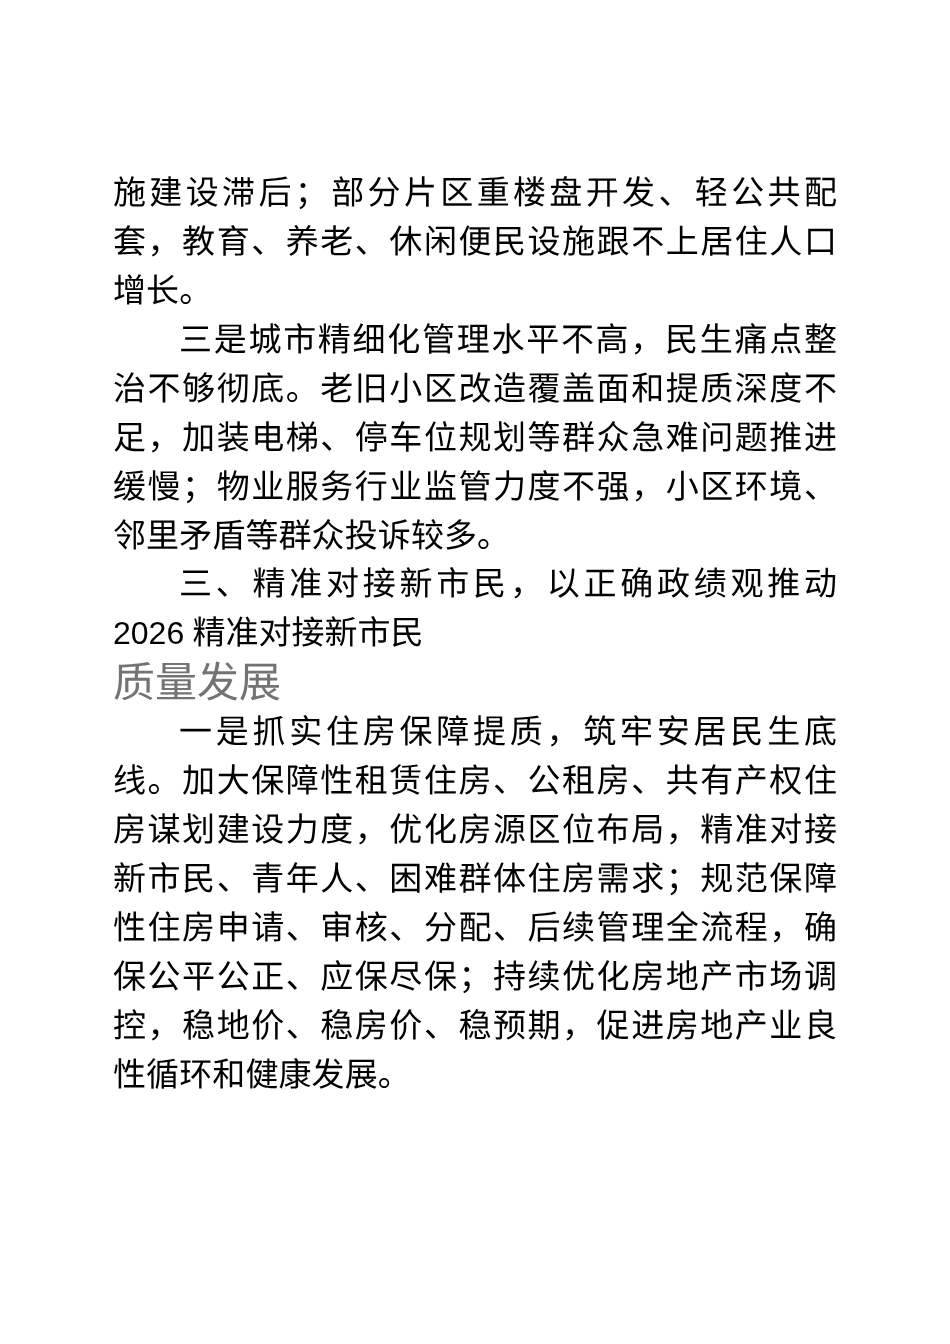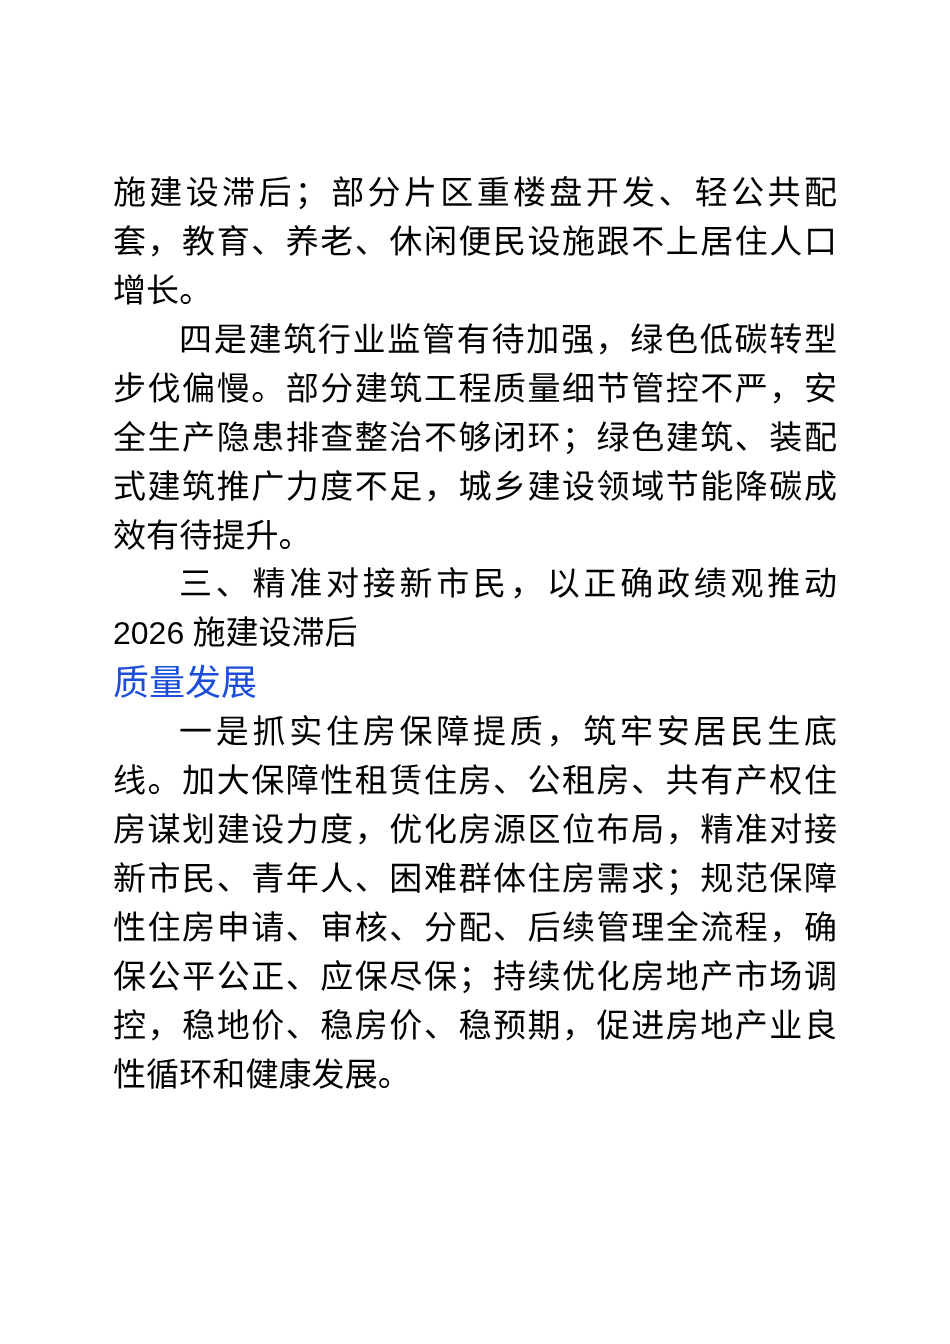--- a/index.html
+++ b/index.html
@@ -66,45 +66,45 @@
 
   
   .heading .latin-fallback {
     font-family: "Liberation Sans", "DejaVu Sans", sans-serif;
     font-size: 32px;
   }
 
   
   .heading-tail {
     font-family: "Liberation Sans", "DejaVu Sans", sans-serif;
-    font-size: 36px;
+    font-size: 42px;
     line-height: 49px;
-    color: #1d4ed8;
+    color: #737373;
     margin: 0;
     padding: 0;
     text-indent: 0;
   }
 
   
   .num {
     font-family: "Liberation Sans", "DejaVu Sans", sans-serif;
   }
 </style>
 </head>
 <body>
 
 <div class="page">
   <div class="text-column">
 
     <p class="para continued">施建设滞后；部分片区重楼盘开发、轻公共配套，教育、养老、休闲便民设施跟不上居住人口增长。</p>
 
+    <p class="para indent">三是城市精细化管理水平不高，民生痛点整治不够彻底。老旧小区改造覆盖面和提质深度不足，加装电梯、停车位规划等群众急难问题推进缓慢；物业服务行业监管力度不强，小区环境、邻里矛盾等群众投诉较多。</p>
 
-    <p class="para indent">四是建筑行业监管有待加强，绿色低碳转型步伐偏慢。部分建筑工程质量细节管控不严，安全生产隐患排查整治不够闭环；绿色建筑、装配式建筑推广力度不足，城乡建设领域节能降碳成效有待提升。</p>
 
-    <p class="heading"><span>三、精准对接新市民，以正确政绩观推动 </span><span class="latin-fallback">2026</span><span> 施建设滞后</span></p>
+    <p class="heading"><span>三、精准对接新市民，以正确政绩观推动 </span><span class="latin-fallback">2026</span><span> 精准对接新市民</span></p>
 
     <p class="heading-tail">质量发展</p>
 
 
     <p class="para indent">一是抓实住房保障提质，筑牢安居民生底线。加大保障性租赁住房、公租房、共有产权住房谋划建设力度，优化房源区位布局，精准对接新市民、青年人、困难群体住房需求；规范保障性住房申请、审核、分配、后续管理全流程，确保公平公正、应保尽保；持续优化房地产市场调控，稳地价、稳房价、稳预期，促进房地产业良性循环和健康发展。</p>
 
   </div>
 </div>
 
 </body></html>

